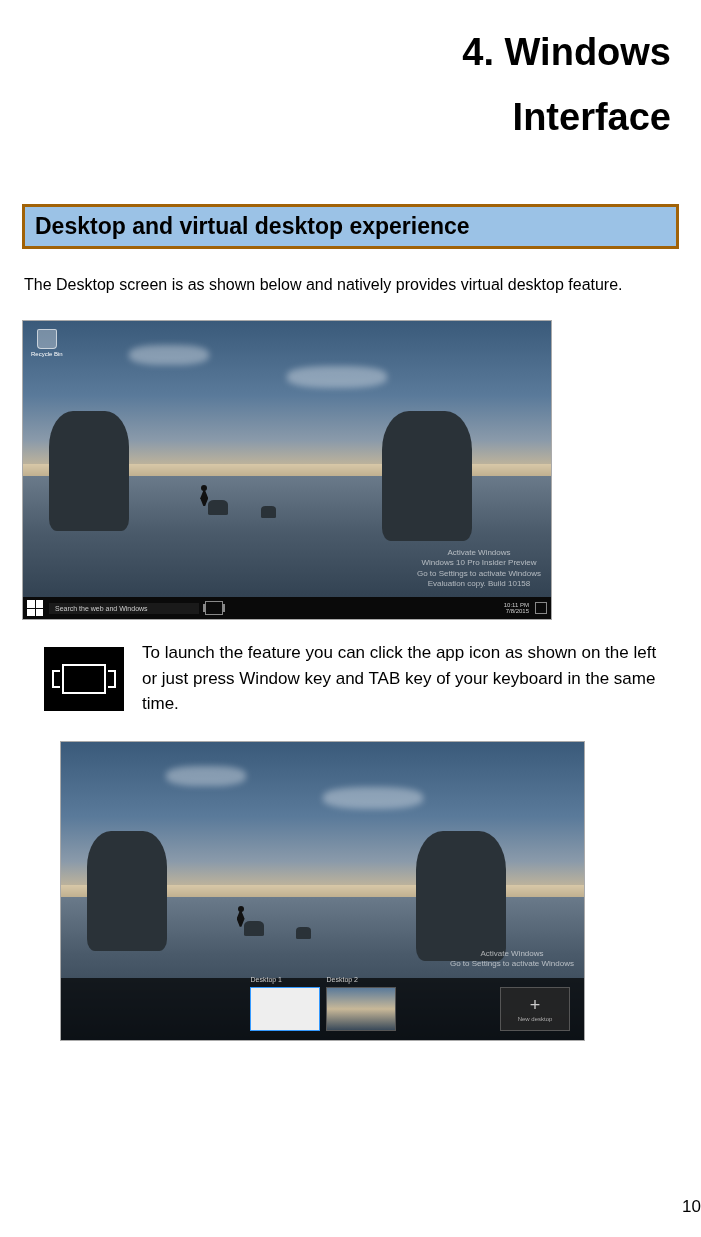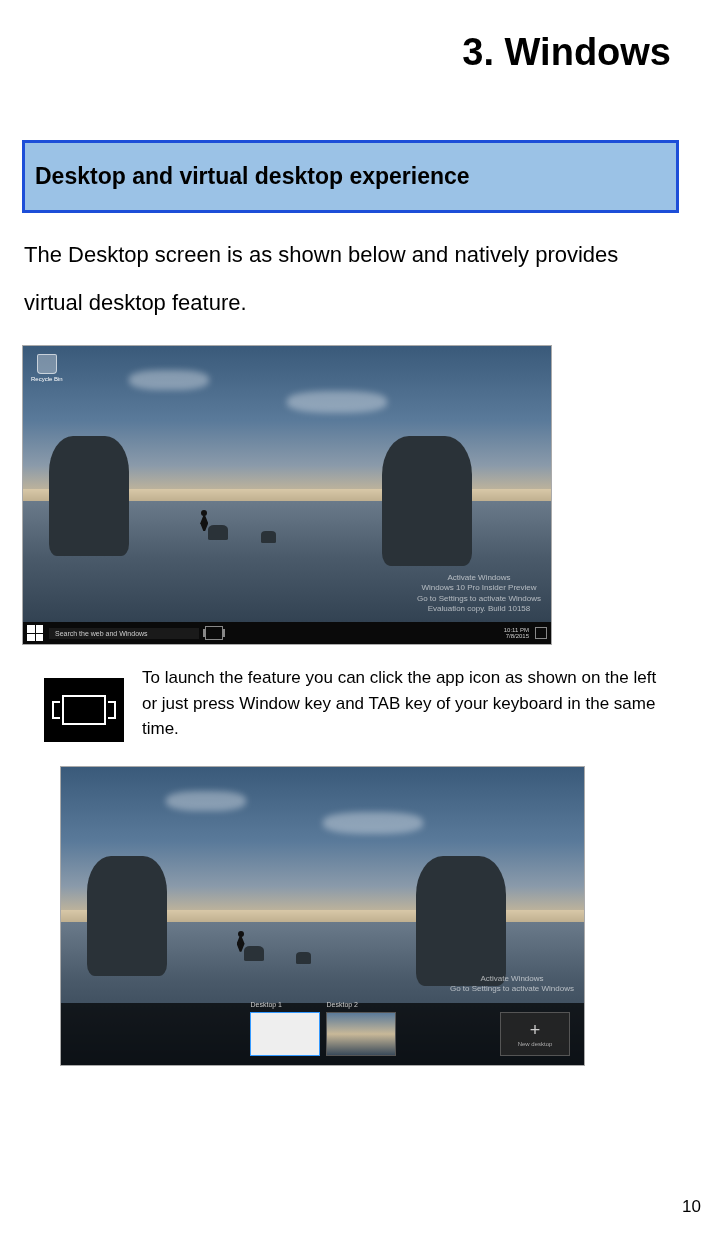--- a/index.html
+++ b/index.html
@@ -16,28 +16,28 @@
   .chapter-title {
     font-size: 38px;
     font-weight: bold;
     text-align: right;
     line-height: 1.7;
     margin-bottom: 55px;
     padding-right: 8px;
   }
   .section-heading {
     background: #9bc2e6;
-    border: 3px solid #1d4ed8;
-    padding: 20px 10px;
+    border: 3px solid #a16207;
+    padding: 6px 10px;
     font-size: 23px;
     font-weight: bold;
     margin-bottom: 18px;
   }
   .intro-text {
-    font-size: 22px;
+    font-size: 16px;
     line-height: 2.2;
     margin-bottom: 18px;
     padding: 0 2px;
   }
   
   .desktop-shot {
     width: 530px;
     height: 300px;
     border: 1px solid #aaa;
     position: relative;
@@ -120,21 +120,21 @@
   .taskbar .taskview-mini::after { right:-3px; }
   .taskbar .tray {
     margin-left:auto; display:flex; align-items:center; gap:6px;
   }
   .taskbar .clock { text-align:right; line-height:1; font-size:6px; }
   .taskbar .notif {
     width:12px; height:12px; border:1px solid #888;
   }
 
   .icon-row {
-    display:flex; align-items:flex-end; gap:18px;
+    display:flex; align-items:center; gap:18px;
     margin-bottom:24px; padding:0 22px;
   }
   .taskview-icon {
     width:80px; height:64px; background:#000;
     display:flex; align-items:center; justify-content:center;
     flex-shrink:0;
   }
   .taskview-icon .tv {
     width:44px; height:30px; border:2px solid #fff; position:relative;
   }
@@ -190,21 +190,22 @@
 
   .page-number {
     position:absolute; bottom:20px; left:0; right:0;
     text-align:right; font-size:17px;
   }
 </style>
 </head>
 <body>
 
 <h1 class="chapter-title">
-  <span>3. Windows</span><br>
+  <span>4. Windows</span><br>
+  <span>Interface</span>
 </h1>
 
 <div class="section-heading">Desktop and virtual desktop experience</div>
 
 <p class="intro-text">The Desktop screen is as shown below and natively provides virtual desktop feature.</p>
 
 <div class="desktop-shot">
   <div class="cloud" style="left:20%;top:8%;width:80px;height:20px"></div>
   <div class="cloud" style="left:50%;top:15%;width:100px;height:22px"></div>
   <div class="horizon"></div>

